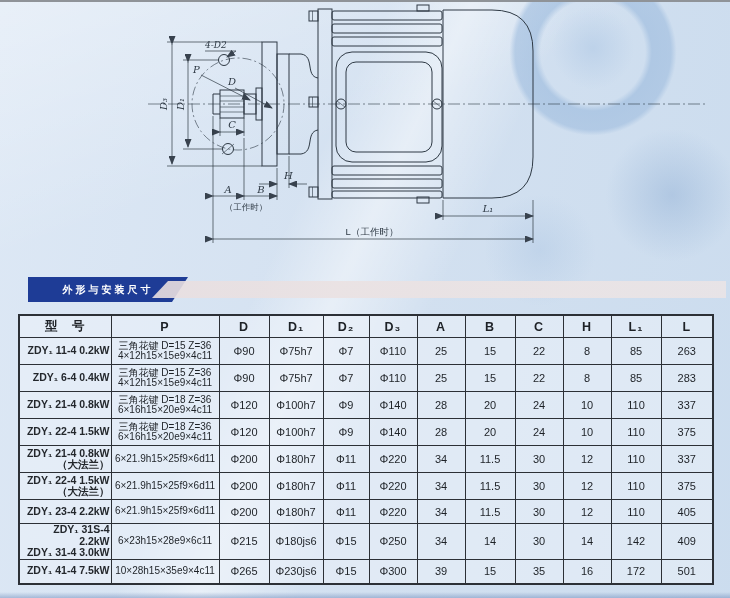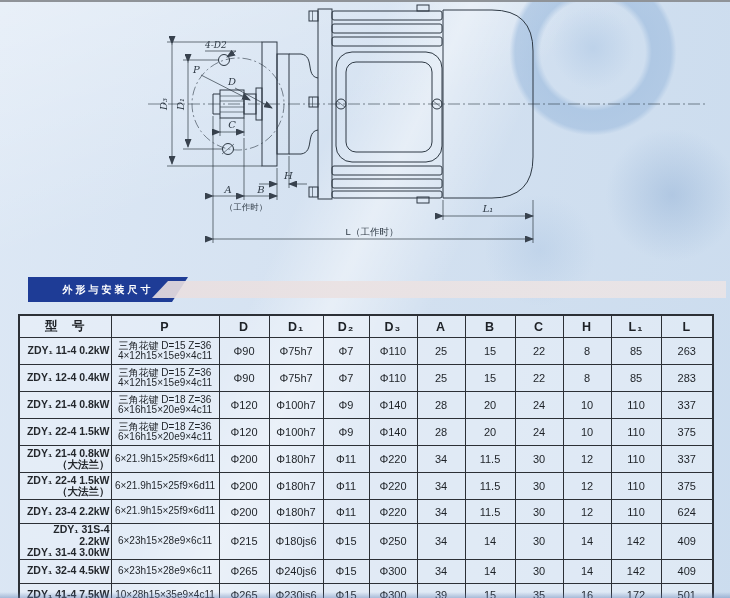--- a/index.html
+++ b/index.html
@@ -217,21 +217,21 @@
           <td class="col4">Φ7</td>
           <td class="col5">Φ110</td>
           <td class="col6">25</td>
           <td class="col7">15</td>
           <td class="col8">22</td>
           <td class="col9">8</td>
           <td class="col10">85</td>
           <td class="col11">263</td>
         </tr>
         <tr class="tall">
-          <td class="col0">ZDY₁ 12-4 0.4kW</td>
+          <td class="col0">ZDY₁ 6-4 0.4kW</td>
           <td class="col1">三角花键 D=15 Z=36
 4×12h15×15e9×4c11</td>
           <td class="col2">Φ90</td>
           <td class="col3">Φ75h7</td>
           <td class="col4">Φ7</td>
           <td class="col5">Φ110</td>
           <td class="col6">25</td>
           <td class="col7">15</td>
           <td class="col8">22</td>
           <td class="col9">8</td>
@@ -303,52 +303,38 @@
           <td class="col1">6×21.9h15×25f9×6d11</td>
           <td class="col2">Φ200</td>
           <td class="col3">Φ180h7</td>
           <td class="col4">Φ11</td>
           <td class="col5">Φ220</td>
           <td class="col6">34</td>
           <td class="col7">11.5</td>
           <td class="col8">30</td>
           <td class="col9">12</td>
           <td class="col10">110</td>
-          <td class="col11">624</td>
+          <td class="col11">405</td>
         </tr>
         <tr class="tall">
           <td class="col0">ZDY₁ 31S-4 2.2kW
 ZDY₁ 31-4 3.0kW</td>
           <td class="col1">6×23h15×28e9×6c11</td>
           <td class="col2">Φ215</td>
           <td class="col3">Φ180js6</td>
           <td class="col4">Φ15</td>
           <td class="col5">Φ250</td>
           <td class="col6">34</td>
           <td class="col7">14</td>
           <td class="col8">30</td>
           <td class="col9">14</td>
           <td class="col10">142</td>
           <td class="col11">409</td>
         </tr>
         <tr class="short">
-          <td class="col0">ZDY₁ 32-4 4.5kW</td>
-          <td class="col1">6×23h15×28e9×6c11</td>
-          <td class="col2">Φ265</td>
-          <td class="col3">Φ240js6</td>
-          <td class="col4">Φ15</td>
-          <td class="col5">Φ300</td>
-          <td class="col6">34</td>
-          <td class="col7">14</td>
-          <td class="col8">30</td>
-          <td class="col9">14</td>
-          <td class="col10">142</td>
-          <td class="col11">409</td>
-        </tr>
-        <tr class="short">
           <td class="col0">ZDY₁ 41-4 7.5kW</td>
           <td class="col1">10×28h15×35e9×4c11</td>
           <td class="col2">Φ265</td>
           <td class="col3">Φ230js6</td>
           <td class="col4">Φ15</td>
           <td class="col5">Φ300</td>
           <td class="col6">39</td>
           <td class="col7">15</td>
           <td class="col8">35</td>
           <td class="col9">16</td>

